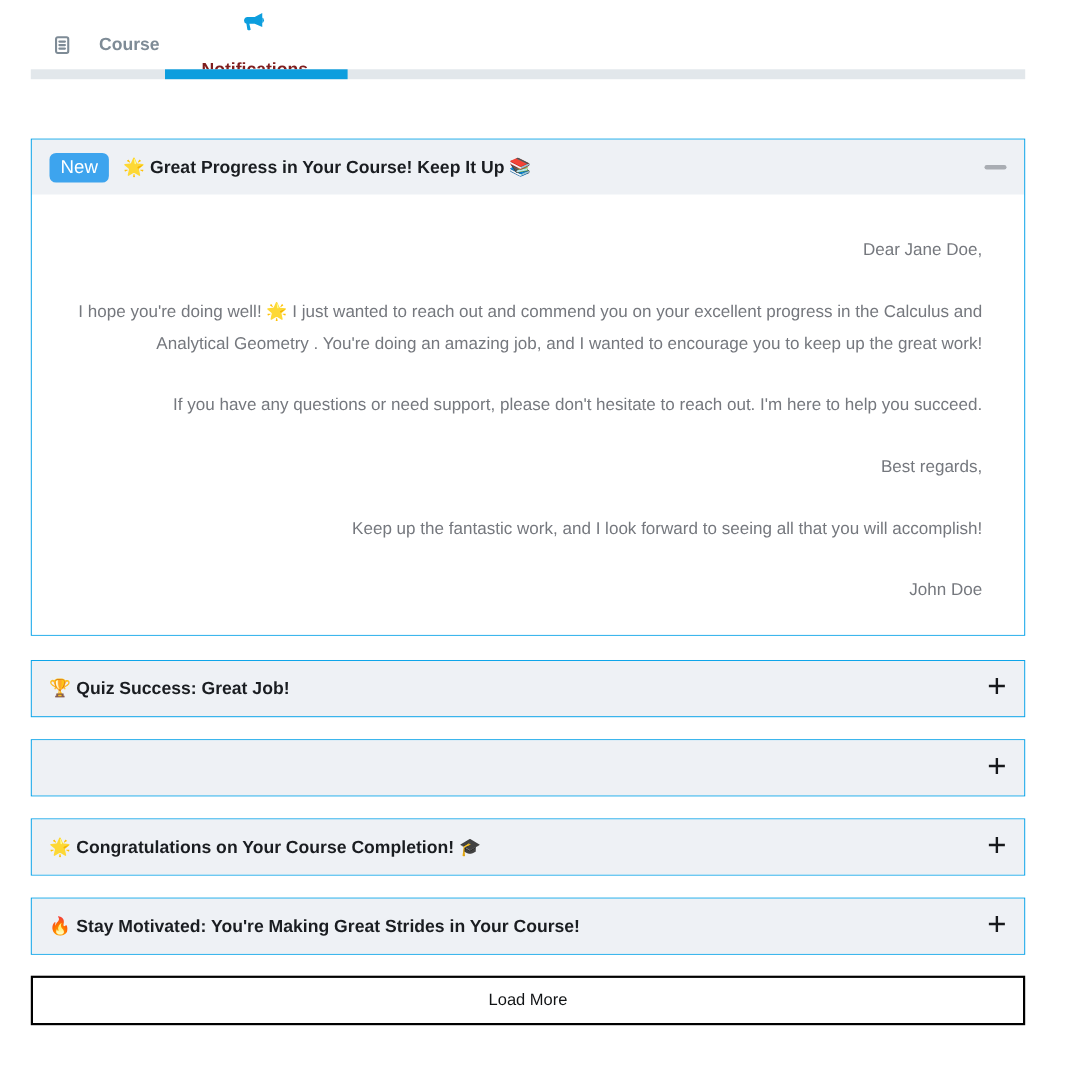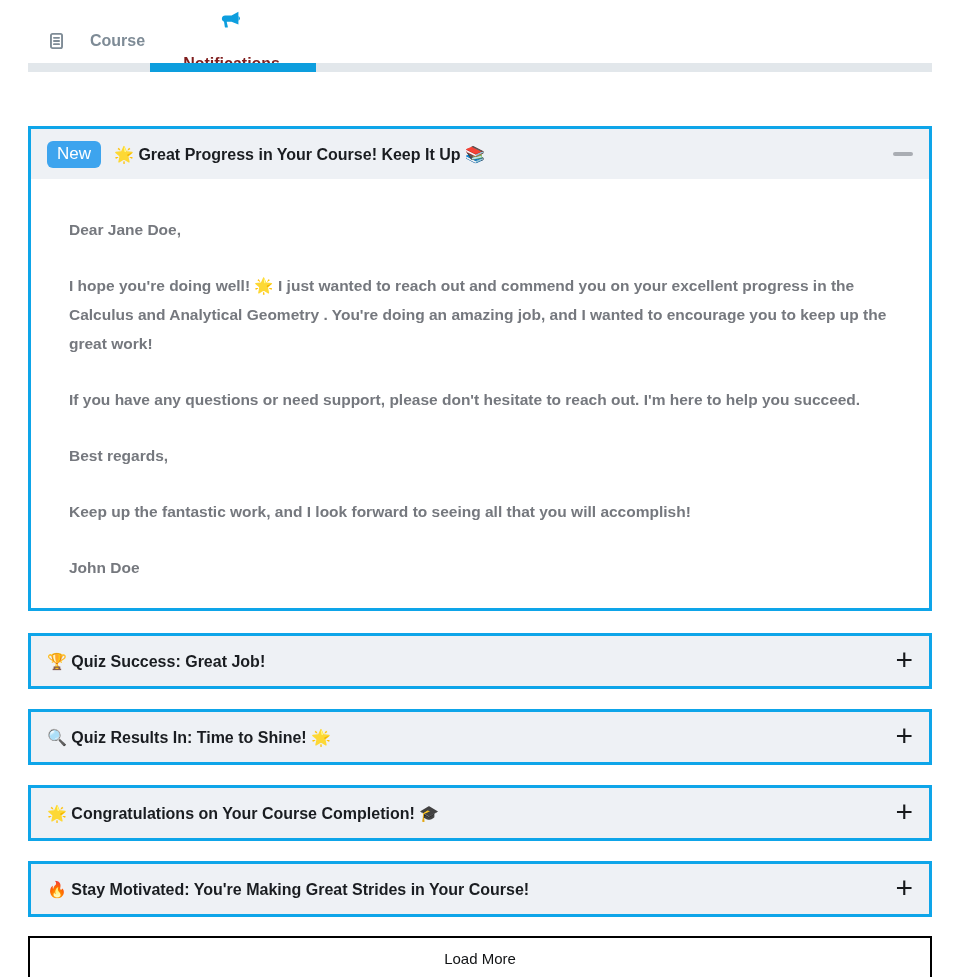--- a/index.html
+++ b/index.html
@@ -44,22 +44,23 @@
   }
   .tab-indicator {
     position: absolute;
     left: 122px; top: 0;
     width: 166px; height: 9px;
     background: #0d9ede;
   }
 
   
   .card {
-    border: 3px solid #0ea5e9;
+    border: 1px solid #0ea5e9;
     background: #ffffff;
+    text-align: right;
   }
   .card.expanded { margin-top: 54px; }
   .card-header {
     display: flex;
     align-items: center;
     height: 50px;
     padding: 0 16px;
     background: #eef1f5;
     cursor: pointer;
   }
@@ -94,21 +95,20 @@
     font-weight: 400;
     color: #17191c;
     line-height: 1;
     cursor: pointer;
     padding-bottom: 3px;
   }
 
   .card-body {
     padding: 36px 38px 26px;
     background: #ffffff;
-    font-weight: bold;
   }
   .card-body p {
     font-size: 15.5px;
     line-height: 29px;
     color: #75787e;
     margin-bottom: 27px;
   }
   .card-body p:last-child { margin-bottom: 0; }
 
   .card.collapsed {
@@ -186,21 +186,20 @@
 
   <div class="card collapsed gap-first">
     <div class="card-header">
       <span class="card-title">🏆 Quiz Success: Great Job!</span>
       <span class="plus-glyph">+</span>
     </div>
   </div>
 
   <div class="card collapsed">
     <div class="card-header">
-      <span class="card-title">🔍 Quiz Results In: Time to Shine! 🌟</span>
       <span class="plus-glyph">+</span>
     </div>
   </div>
 
   <div class="card collapsed">
     <div class="card-header">
       <span class="card-title">🌟 Congratulations on Your Course Completion! 🎓</span>
       <span class="plus-glyph">+</span>
     </div>
   </div>

